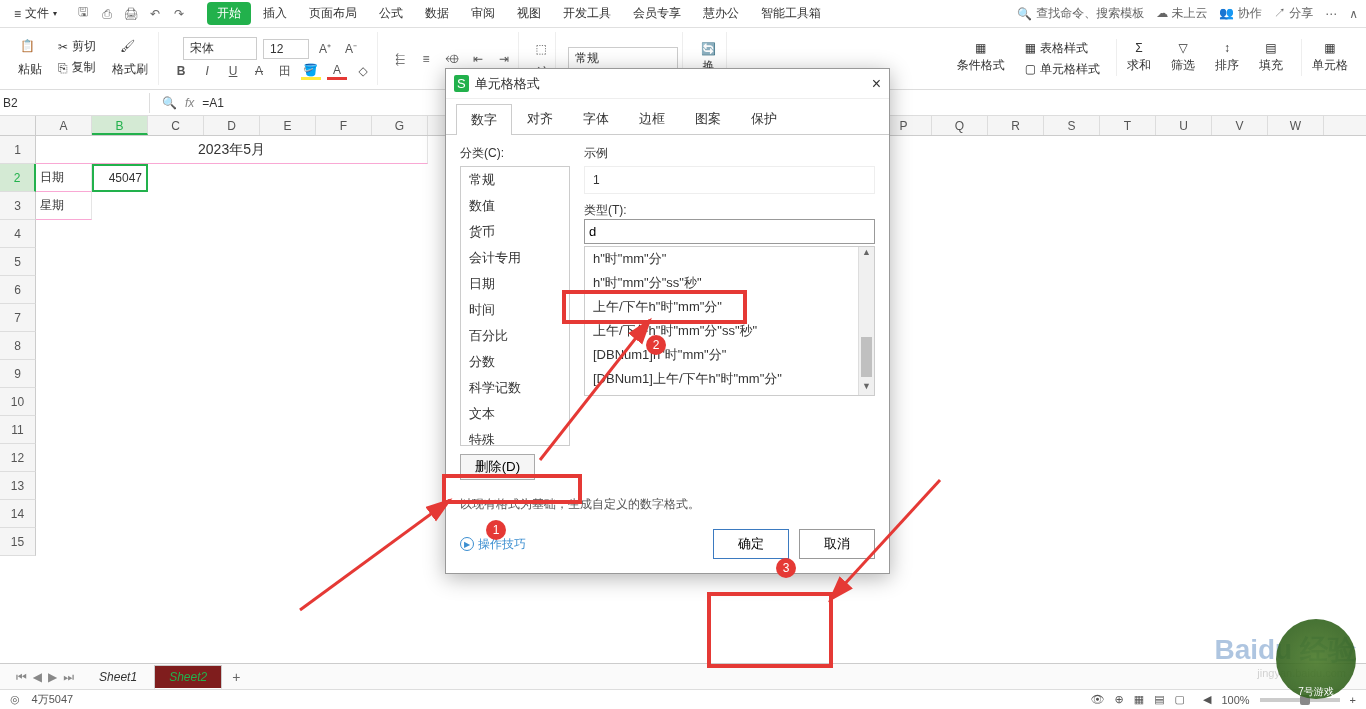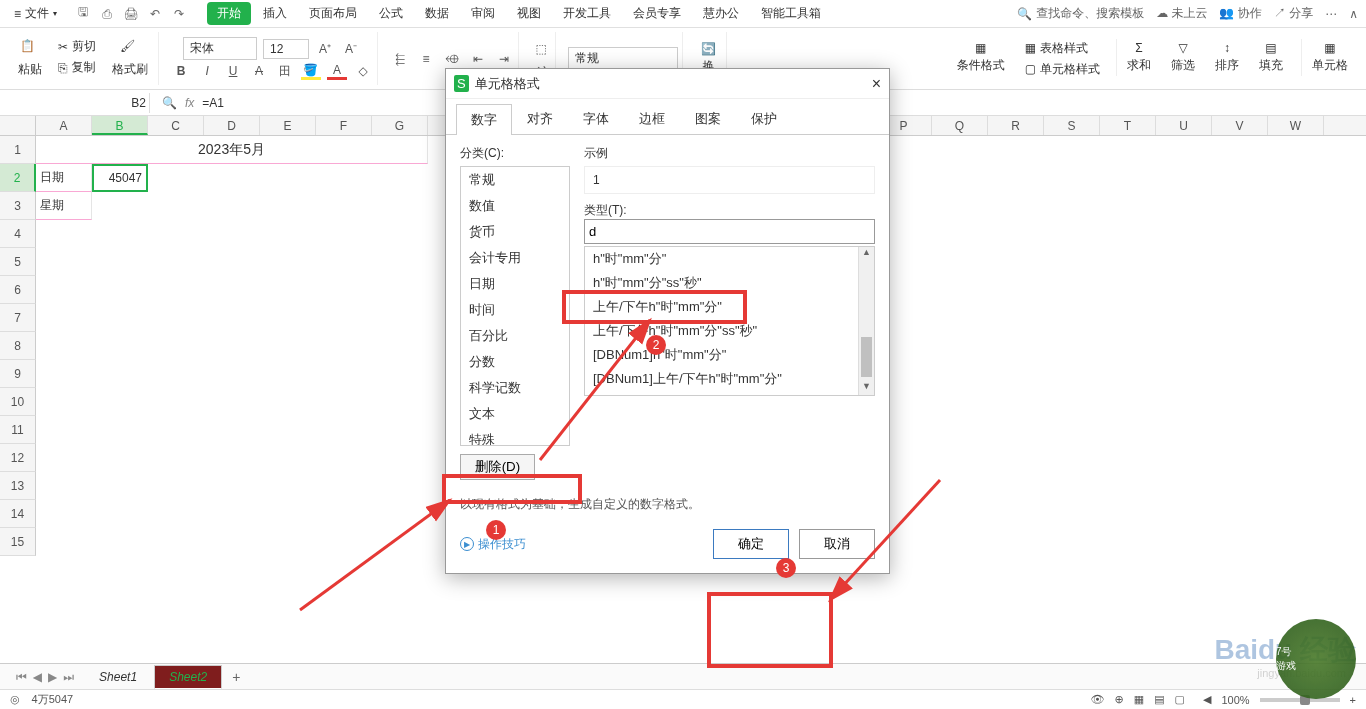--- a/index.html
+++ b/index.html
@@ -24,21 +24,21 @@
 .ribbon-btn-lg .icon { width: 20px; height: 20px; }
 .ribbon-row { display: flex; gap: 6px; align-items: center; }
 .ribbon-small { display: flex; align-items: center; gap: 4px; font-size: 12px; padding: 1px 4px; }
 .font-select { border: 1px solid #ccc; padding: 2px 6px; width: 74px; background: #fff; }
 .size-select { border: 1px solid #ccc; padding: 2px 6px; width: 46px; background: #fff; }
 .icon-btn { width: 20px; height: 18px; display: flex; align-items: center; justify-content: center; color: #555; }
 .ribbon-right { margin-left: auto; display: flex; gap: 8px; }
 
 
 .formula-bar { height: 26px; display: flex; align-items: center; border-bottom: 1px solid #ddd; }
-.name-box { width: 150px; border-right: 1px solid #ddd; text-align: right; padding: 3px; }
+.name-box { width: 150px; border-right: 1px solid #ddd; text-align: left; padding: 3px; }
 .fx-area { display: flex; align-items: center; gap: 8px; padding: 0 12px; flex: 1; }
 .fx-icon { color: #888; font-style: italic; }
 
 
 .grid-area { position: relative; height: 500px; overflow: hidden; }
 .col-headers { display: flex; height: 20px; background: #f5f5f5; border-bottom: 1px solid #ccc; }
 .corner { width: 36px; border-right: 1px solid #ccc; background: #f5f5f5; }
 .col-h { width: 56px; text-align: center; border-right: 1px solid #ddd; line-height: 20px; color: #555; }
 .col-h.sel { background: #d4ead4; border-bottom: 2px solid #22b14c; color: #22b14c; }
 .grid-body { display: flex; }
@@ -91,21 +91,21 @@
 
 
 .status-bar { position: absolute; bottom: 0; left: 0; right: 0; height: 20px; border-top: 1px solid #ddd; display: flex; align-items: center; padding: 0 10px; font-size: 11px; color: #555; gap: 12px; }
 .status-right { margin-left: auto; display: flex; gap: 10px; align-items: center; }
 .zoom-slider { width: 80px; height: 4px; background: #ccc; position: relative; }
 .zoom-slider::after { content: ''; position: absolute; left: 40px; top: -3px; width: 10px; height: 10px; background: #888; border-radius: 2px; }
 
 
 .watermark { position: absolute; right: 10px; bottom: 40px; opacity: 0.35; z-index: 300; pointer-events: none; color: #1a5ba8; font-size: 28px; font-weight: bold; }
 .watermark-sub { position: absolute; right: 20px; bottom: 30px; opacity: 0.35; z-index: 300; pointer-events: none; color: #888; font-size: 11px; }
-.logo-badge { position: absolute; right: 10px; bottom: 10px; width: 80px; height: 80px; border-radius: 50%; background: radial-gradient(#4a7a2a,#2a5a1a); z-index: 310; pointer-events: none; display:flex; align-items:flex-start; justify-content:center; color:#fff; font-size:10px; flex-direction:column; opacity:0.9;}
+.logo-badge { position: absolute; right: 10px; bottom: 10px; width: 80px; height: 80px; border-radius: 50%; background: radial-gradient(#4a7a2a,#2a5a1a); z-index: 310; pointer-events: none; display:flex; align-items:flex-end; justify-content:center; color:#fff; font-size:10px; opacity:0.9;}
 .format-scrollbar { position:absolute; right:0; top:0; bottom:0; width:16px; background:#f0f0f0; border-left:1px solid #ddd;}
 .format-scrollbar .thumb { position:absolute; left:2px; right:2px; top:90px; height:40px; background:#c0c0c0;}
 .format-scrollbar .arr { position:absolute; left:0; right:0; height:14px; text-align:center; font-size:9px; color:#666;}
 </style>
 </head>
 <body>
 
 <div class="menubar">
   <div class="file-menu">
     <span>≡</span>

